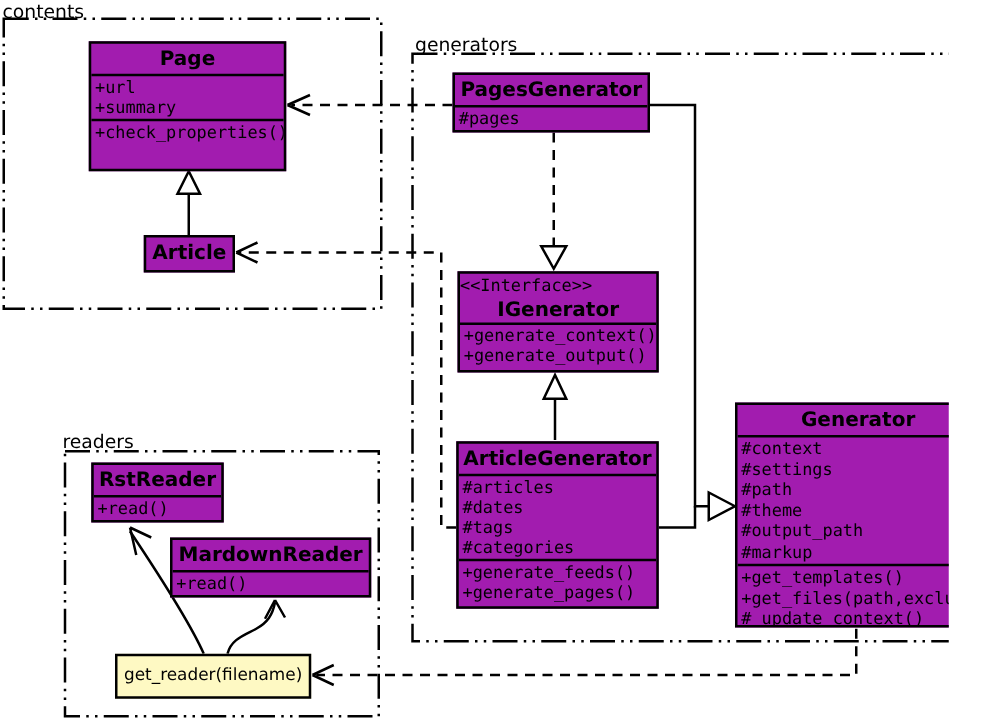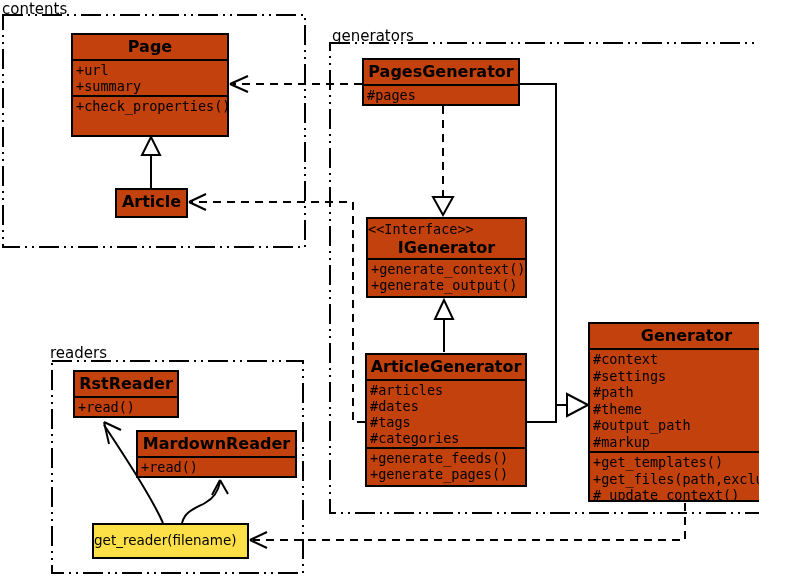--- a/index.html
+++ b/index.html
@@ -6,21 +6,21 @@
   #stage{
     position:relative;width:759px;height:579px;background:#ffffff;
     font-family:"DejaVu Sans",sans-serif;color:#000;overflow:hidden;
   }
   #wires{position:absolute;left:0;top:0;width:803px;height:579px;}
   .pkg-label{
     position:absolute;font:15px "DejaVu Sans",sans-serif;color:#000;
     white-space:nowrap;
   }
   .uml-class{
-    position:absolute;background:#c2410c;border:2px solid #000;
+    position:absolute;background:#a21caf;border:2px solid #000;
     box-sizing:border-box;overflow:hidden;
   }
   .uml-title{
     font:bold 16px "DejaVu Sans",sans-serif;text-align:center;
     line-height:24px;border-bottom:2px solid #000;white-space:nowrap;
   }
   .uml-title.no-div{border-bottom:none;}
   .uml-stereo{
     font:13.5px "DejaVu Sans Mono",monospace;
     line-height:15px;padding-top:3px;white-space:nowrap;
@@ -29,22 +29,22 @@
     font:bold 16px "DejaVu Sans",sans-serif;text-align:center;
     line-height:21px;border-bottom:2px solid #000;white-space:nowrap;
   }
   .uml-sec{
     font:13.5px "DejaVu Sans Mono",monospace;line-height:16px;
     padding:1px 3px;white-space:pre;
   }
   .uml-sec.divider{border-bottom:2px solid #000;}
   .uml-sec.tall{line-height:16.5px;}
   .plain-node{
-    position:absolute;background:#fde047;border:2px solid #000;
-    box-sizing:border-box;
+    position:absolute;background:#fef9c3;border:2px solid #000;
+    box-sizing:border-box;text-align:center;
     font:13.5px "DejaVu Sans",sans-serif;
   }
 </style>
 </head>
 <body>
 
 <div id="stage">
 
   <svg id="wires" viewBox="0 0 803 579" xmlns="http://www.w3.org/2000/svg">
     <g stroke="#000" fill="none" stroke-width="2">

